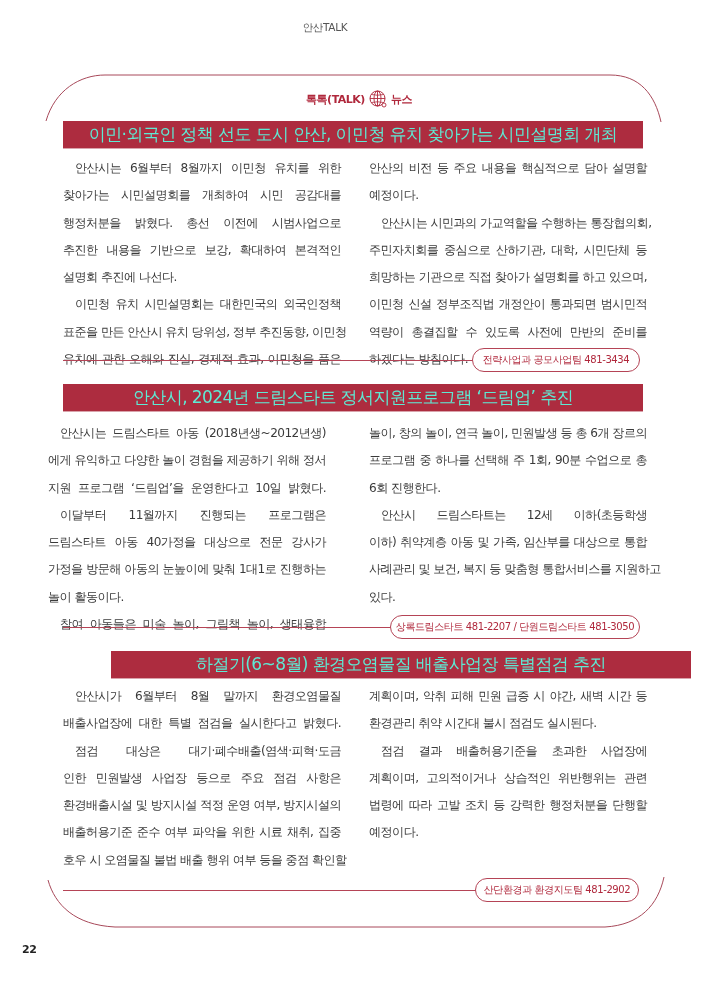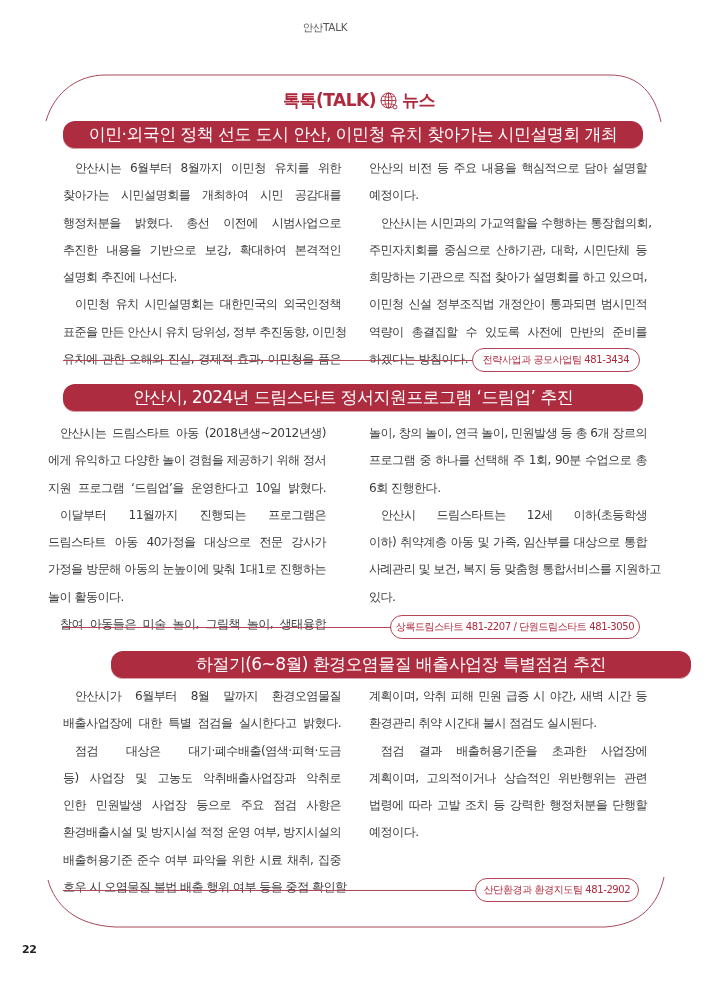--- a/index.html
+++ b/index.html
@@ -8,31 +8,30 @@
       font-family: "DejaVu Sans", "Liberation Sans", sans-serif;
       color: #333333;
     }
     .header-title {
       position: absolute; top: 21px; left: 0; width: 650px; text-align: center;
       font-size: 10.5px; color: #555555; letter-spacing: -0.3px;
     }
     .frame { position: absolute; left: 0; top: 0; width: 718px; height: 983px; pointer-events: none; }
     .section-label {
       position: absolute; top: 89px; left: 0; width: 718px; text-align: center;
-      font-size: 17px; font-weight: bold; color: #b0283c; letter-spacing: -0.5px;
+      font-size: 11px; font-weight: bold; color: #b0283c; letter-spacing: -0.5px;
       display: flex; justify-content: center; align-items: center; gap: 3px;
     }
     .section-label .globe { width: 20px; height: 20px; display: inline-block; }
     .banner {
       position: absolute; left: 63px; width: 580px; height: 27px;
-      background: #ad2c3f; color: #ffffff;
+      background: #ad2c3f; color: #5eead4;
       font-size: 17px; font-weight: normal; text-align: center; line-height: 27px;
       letter-spacing: -0.6px; white-space: nowrap; overflow: hidden;
       border-bottom: 1px solid #d9a3ab;
-      border-radius: 12px;
     }
     .col {
       position: absolute; width: 278px;
       font-size: 12.1px; line-height: 27.3px; color: #3a3a3a;
       letter-spacing: -0.55px; text-align: justify;
     }
     .col .ln { display: block; white-space: nowrap; text-align-last: justify; text-align: justify; }
     .col .ln.last { text-align-last: left; }
     .contact-line { position: absolute; height: 1px; background: #b54456; }
     .contact-pill {
@@ -113,21 +112,20 @@
   <span class="ln last">있다.</span>
 </div>
 <div class="contact-line" style="left:63px; top:627px; width:330px;"></div>
 <div class="contact-pill" style="left:390px; top:615px; width:248px;">상록드림스타트 481-2207 / 단원드림스타트 481-3050</div>
 
 <div class="banner" style="top:651px;margin-left:48px;">하절기(6~8월) 환경오염물질 배출사업장 특별점검 추진</div>
 <div class="col" style="left:63px; top:683px;">
   <span class="ln" style="padding-left:12px;">안산시가 6월부터 8월 말까지 환경오염물질</span>
   <span class="ln">배출사업장에 대한 특별 점검을 실시한다고 밝혔다.</span>
   <span class="ln" style="padding-left:12px;">점검 대상은 대기·폐수배출(염색·피혁·도금</span>
-  <span class="ln">등) 사업장 및 고농도 악취배출사업장과 악취로</span>
   <span class="ln">인한 민원발생 사업장 등으로 주요 점검 사항은</span>
   <span class="ln">환경배출시설 및 방지시설 적정 운영 여부, 방지시설의</span>
   <span class="ln">배출허용기준 준수 여부 파악을 위한 시료 채취, 집중</span>
   <span class="ln">호우 시 오염물질 불법 배출 행위 여부 등을 중점 확인할</span>
 </div>
 <div class="col" style="left:369px; top:683px;">
   <span class="ln">계획이며, 악취 피해 민원 급증 시 야간, 새벽 시간 등</span>
   <span class="ln last">환경관리 취약 시간대 불시 점검도 실시된다.</span>
   <span class="ln" style="padding-left:12px;">점검 결과 배출허용기준을 초과한 사업장에</span>
   <span class="ln">계획이며, 고의적이거나 상습적인 위반행위는 관련</span>

